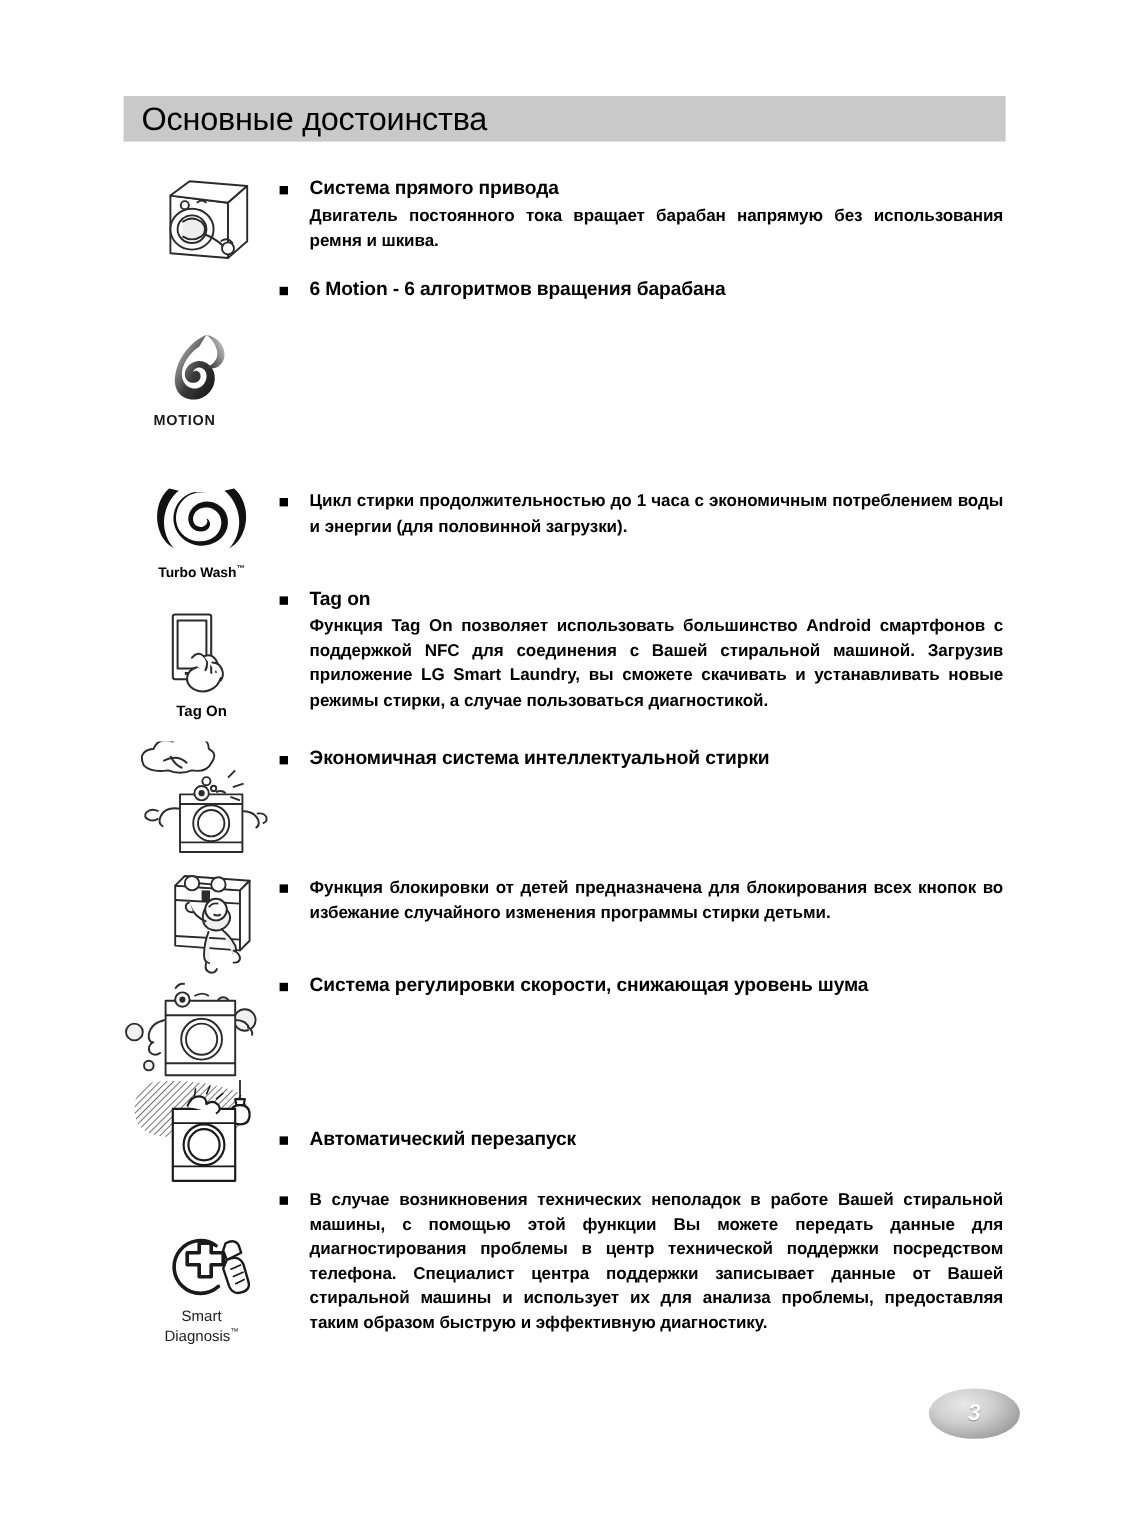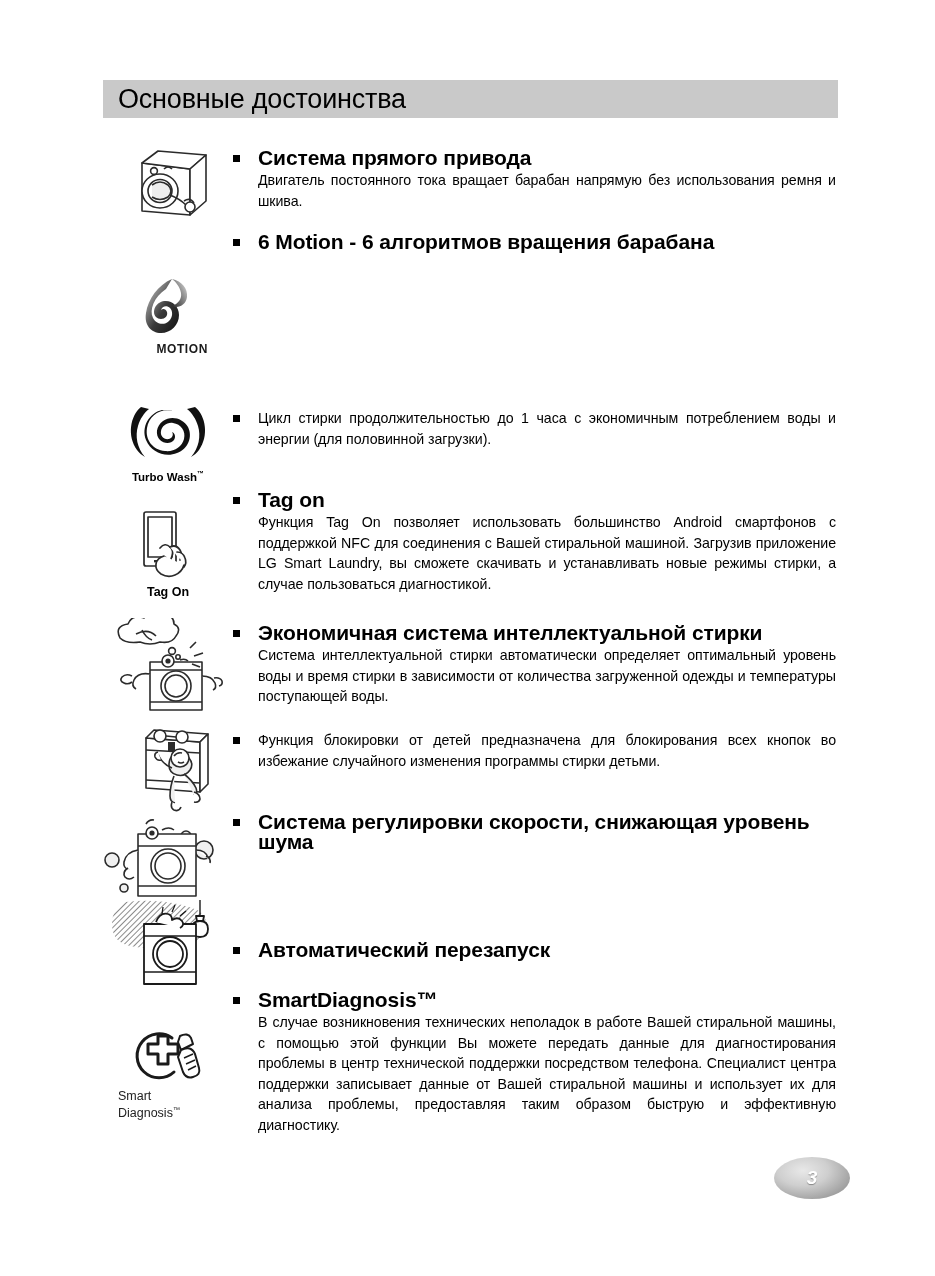--- a/index.html
+++ b/index.html
@@ -47,41 +47,42 @@
   }
   .bullet {
     position: absolute;
     left: -25px;
     top: 7px;
     width: 7px;
     height: 7px;
     background: #000;
   }
   .feature-heading {
-    font-size: 21px;
+    font-size: 16px;
     font-weight: bold;
     line-height: 20px;
     margin: 0 0 2px 0;
     letter-spacing: -0.1px;
   }
   .feature-body {
     font-size: 14.2px;
     line-height: 20.5px;
     text-align: justify;
     margin: 0;
     letter-spacing: -0.05px;
+    font-weight: bold;
   }
 
   
   .motion-logo-wrap {
     position: absolute;
     left: 128px;
     top: 275px;
     width: 80px;
-    text-align: right;
+    text-align: left;
   }
   .motion-caption {
     font-size: 12px;
     font-weight: bold;
     letter-spacing: 0.6px;
     margin-top: 1px;
     color: #1a1a1a;
   }
 
   
@@ -112,20 +113,21 @@
     font-weight: bold;
     margin-top: 1px;
   }
 
   
   .smartdiag-wrap {
     position: absolute;
     left: 118px;
     top: 1028px;
     width: 100px;
+    text-align: center;
   }
   .smartdiag-caption {
     font-size: 12.5px;
     line-height: 14px;
     margin-top: 1px;
     color: #222;
   }
   .smartdiag-caption sup { font-size: 7px; vertical-align: super; }
 
   
@@ -296,21 +298,20 @@
       <path d="M34 58 q-6 -3 -10 1 q-3 4 2 6 q4 2 8 -1" fill="#fff"></path>
       <path d="M104 58 q10 0 13 7 q2 5 -2 7" fill="#fff"></path>
       <path d="M116 60 q6 -1 8 3 q1 4 -3 5" fill="#fff"></path>
     </g>
   </svg>
 </div>
 <div class="feature">
   <div class="feature-text" style="top:623px;">
     <span class="bullet"></span>
     <div class="feature-heading">Экономичная система интеллектуальной стирки</div>
-    <div class="feature-body">Система интеллектуальной стирки автоматически определяет оптимальный уровень воды и время стирки в зависимости от количества загруженной одежды и температуры поступающей воды.</div>
   </div>
 </div>
 
 <div class="illus" style="left:128px; top:726px;">
   <svg width="96" height="86" viewBox="0 0 96 86">
     <g fill="none" stroke="#2b2b2b" stroke-width="1.6" stroke-linejoin="round">
       <path d="M18 12 L18 62 L72 66 L72 16 Z" fill="#fff"></path>
       <path d="M18 12 L26 4 L80 8 L72 16 Z" fill="#fff"></path>
       <path d="M72 16 L80 8 L80 58 L72 66 Z" fill="#fff"></path>
       <path d="M18 24 L72 27"></path>
@@ -414,21 +415,20 @@
   </svg>
   <div class="smartdiag-caption">
     <div>Smart</div>
     <div><span>Diagnosis</span><sup>™</sup></div>
   </div>
 </div>
 
 <div class="feature">
   <div class="feature-text" style="top:990px;">
     <span class="bullet"></span>
-    <div class="feature-heading">SmartDiagnosis™</div>
     <div class="feature-body">В случае возникновения технических неполадок в работе Вашей стиральной машины, с помощью этой функции Вы можете передать данные для диагностирования проблемы в центр технической поддержки посредством телефона. Специалист центра поддержки записывает данные от Вашей стиральной машины и использует их для анализа проблемы, предоставляя таким образом быструю и эффективную диагностику.</div>
   </div>
 </div>
 
 <div class="page-badge-wrap">
   <div class="page-badge-shadow"></div>
   <div class="page-badge">
     <span class="page-number">3</span>
   </div>
 </div>

